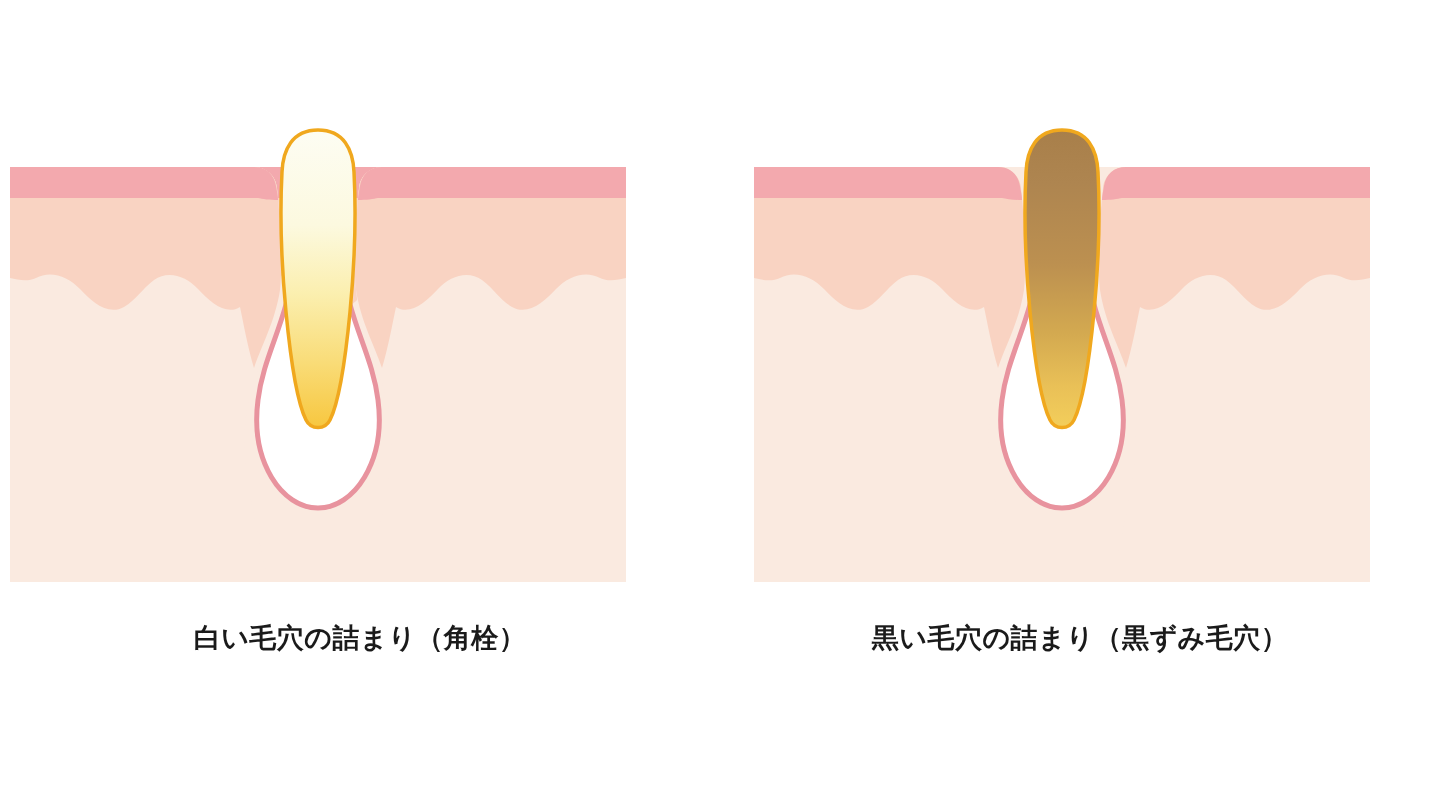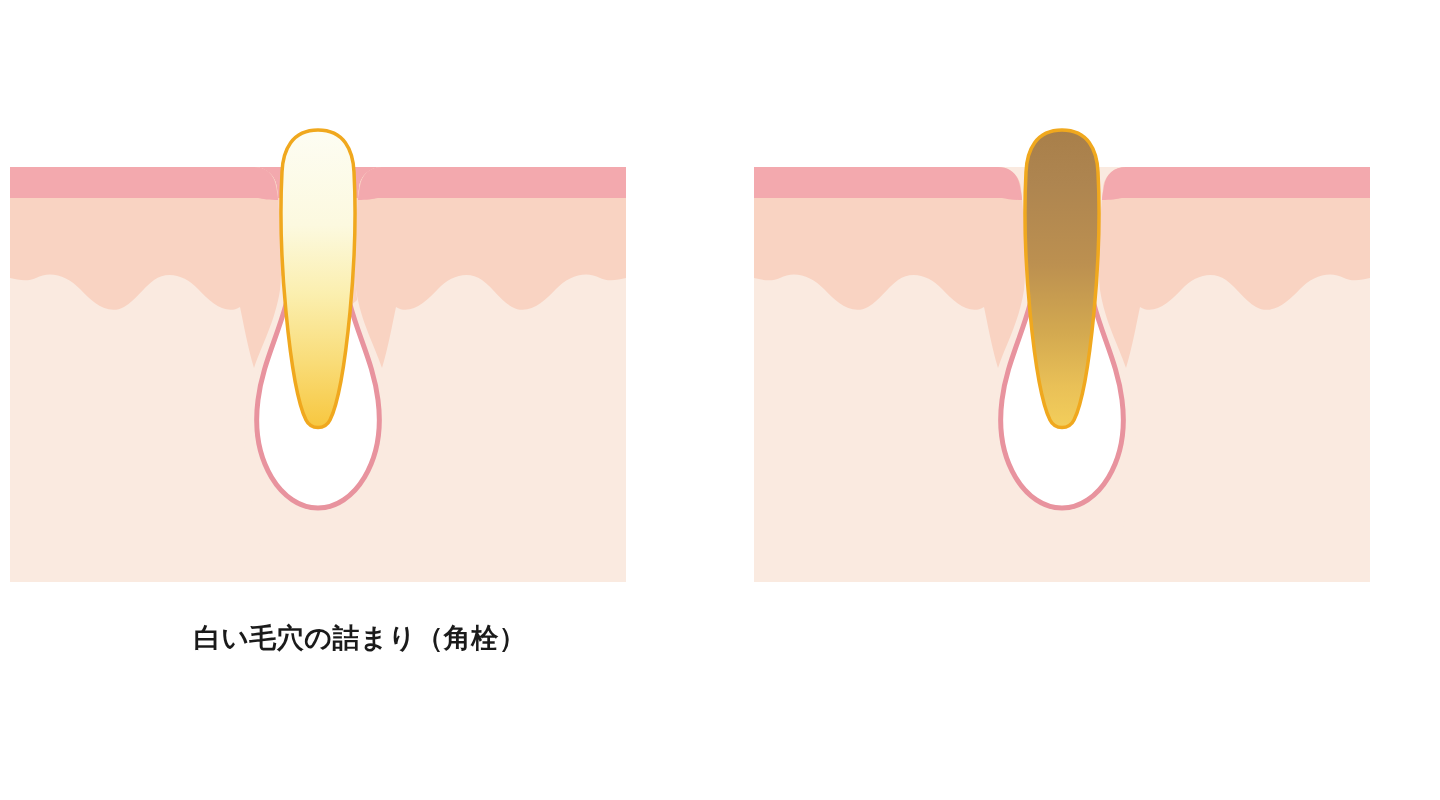--- a/index.html
+++ b/index.html
@@ -336,16 +336,17 @@
                      C 316,130 307,150 306,172
                      C 304,210 305,260 310,312
                      C 315,364 322,404 330,420
                      C 335,430 349,430 354,420
                      C 362,404 369,364 374,312
                      C 379,260 380,210 378,172
                      C 377,150 368,130 342,130 Z" fill="url(#gradBlackPlug)" stroke="#F0A81E" stroke-width="3.5" stroke-linejoin="round"></path>
           </g>
         </svg>
       </div>
+      <div class="caption">黒い毛穴の詰まり（黒ずみ毛穴）</div>
     </div>
 
   </div>
 </div>
 
 </body></html>

